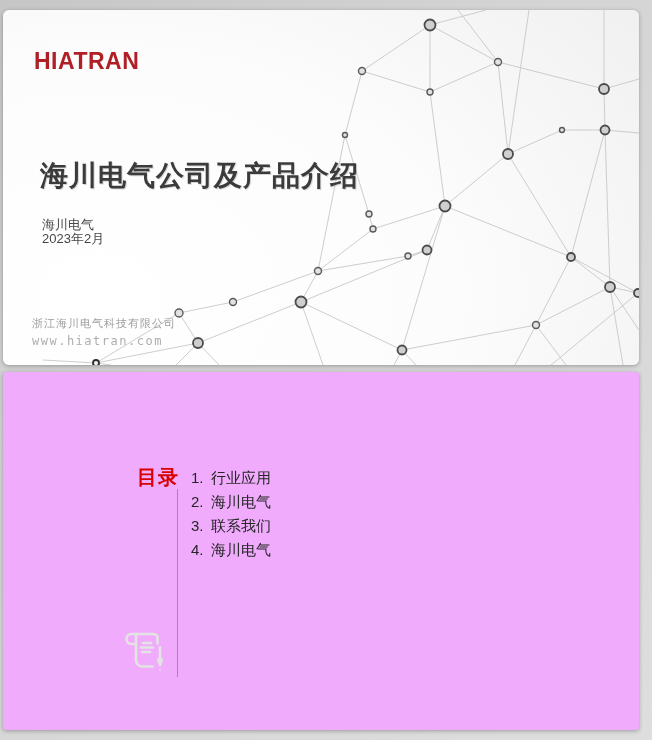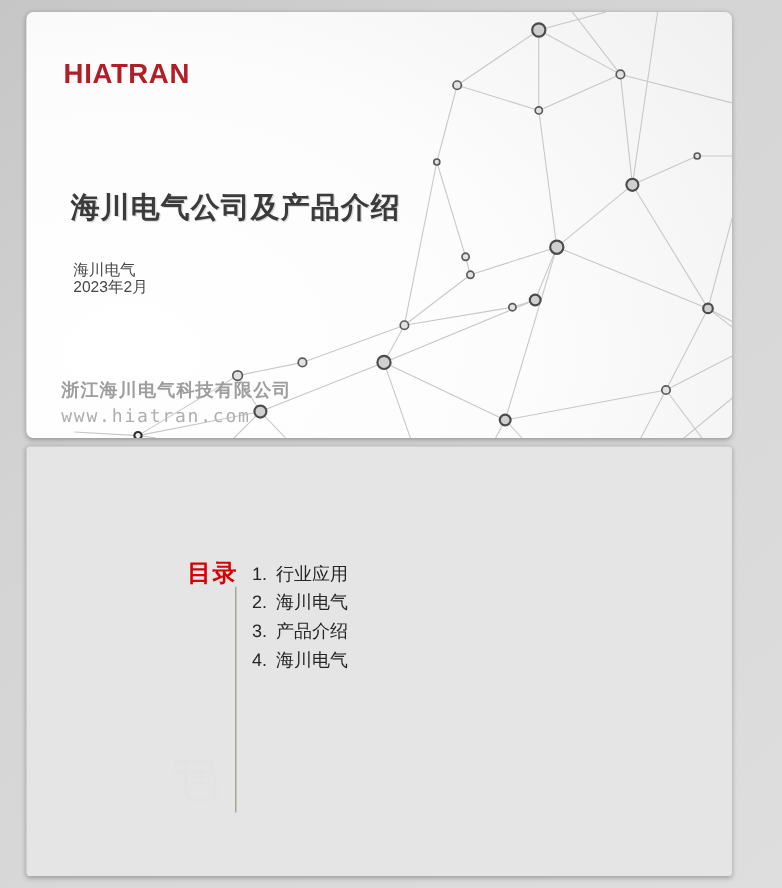--- a/index.html
+++ b/index.html
@@ -1,39 +1,39 @@
 <!DOCTYPE html>
 <html><head>
 <meta charset="utf-8">
 <style>
   html,body{margin:0;padding:0;}
   body{
     width:652px;height:740px;position:relative;overflow:hidden;
     background:linear-gradient(140deg,#c6c6c6 0%,#d4d4d4 35%,#dedede 100%);
     font-family:"Liberation Sans","DejaVu Sans",sans-serif;
   }
-  .slide{position:absolute;left:22px;width:588px;box-shadow:0 1px 4px rgba(0,0,0,.30);}
+  .slide{position:absolute;left:3px;width:636px;box-shadow:0 1px 4px rgba(0,0,0,.30);}
   #slide1{
     top:10px;height:355px;border-radius:6px;overflow:hidden;
     background:radial-gradient(140% 170% at 15% 80%, #ffffff 0%, #fcfcfc 40%, #f0f0f0 78%, #e8e8e8 100%);
   }
-  #slide2{top:372px;height:358px;border-radius:3px;background:#e5e5e5;}
+  #slide2{top:372px;height:358px;border-radius:3px;background:#f0abfc;}
   .network{position:absolute;left:0;top:0;}
   .edge{stroke:#c7c7c7;stroke-width:0.9;}
   .node-big{fill:#cfcfcf;stroke:#4b4b4b;stroke-width:1.8;}
   .node-small{fill:#e2e2e2;stroke:#5a5a5a;stroke-width:1.4;}
   .node-dark{fill:#efefef;stroke:#2e2e2e;stroke-width:1.8;}
   .logo{position:absolute;left:31px;top:38px;font-size:23px;font-weight:900;
         letter-spacing:.5px;color:#b01f26;}
-  .title{position:absolute;left:37px;top:147px;font-size:24px;font-weight:bold;
+  .title{position:absolute;left:37px;top:147px;font-size:28px;font-weight:bold;
          color:#3b3b3b;letter-spacing:1px;text-shadow:1px 1px 0 rgba(130,130,130,.30);}
   .subtitle{position:absolute;left:39px;top:208px;font-size:13px;line-height:13.5px;color:#474747;}
   .footer{position:absolute;left:29px;top:306px;}
-  .footer-company{font-size:15px;font-weight:bold;color:#9d9d9d;letter-spacing:1px;text-align:center;}
-  .footer-url{margin-top:3px;font-size:15px;color:#aeaeae;letter-spacing:1.5px;
+  .footer-company{font-size:11px;font-weight:normal;color:#9d9d9d;letter-spacing:1px;text-align:center;}
+  .footer-url{margin-top:3px;font-size:12px;color:#aeaeae;letter-spacing:1.5px;
               font-family:"DejaVu Sans Mono","Liberation Mono",monospace;}
   .toc-heading{position:absolute;left:134px;top:92px;font-size:20px;font-weight:bold;
                color:#d80000;letter-spacing:1px;}
   .toc-divider{position:absolute;left:174px;top:117px;width:1px;height:188px;background:#9c9384;}
   .toc-list{position:absolute;left:188px;top:97px;list-style:none;margin:0;padding:0;}
   .toc-item{display:flex;align-items:baseline;height:24px;font-size:15px;color:#262626;}
   .toc-num{width:20px;}
   .doc-icon{position:absolute;left:119px;top:254px;}
 </style>
 </head>
@@ -157,21 +157,21 @@
     <li class="toc-item">
       <span class="toc-num">1.</span>
       <span>行业应用</span>
     </li>
     <li class="toc-item">
       <span class="toc-num">2.</span>
       <span>海川电气</span>
     </li>
     <li class="toc-item">
       <span class="toc-num">3.</span>
-      <span>产品介绍</span>
+      <span>联系我们</span>
     </li>
     <li class="toc-item">
       <span class="toc-num">4.</span>
       <span>海川电气</span>
     </li>
   </ol>
 
   <svg class="doc-icon" width="50" height="52" viewBox="0 0 50 52" fill="none" stroke="#e3e3e3" stroke-width="2.6" stroke-linecap="round" stroke-linejoin="round">
     <path d="M14 8 H9.5 a5 5 0 0 0 0 10 h2.5"></path>
     <path d="M14 8 h17.5 a4 4 0 0 1 4 4 v5.5"></path>

